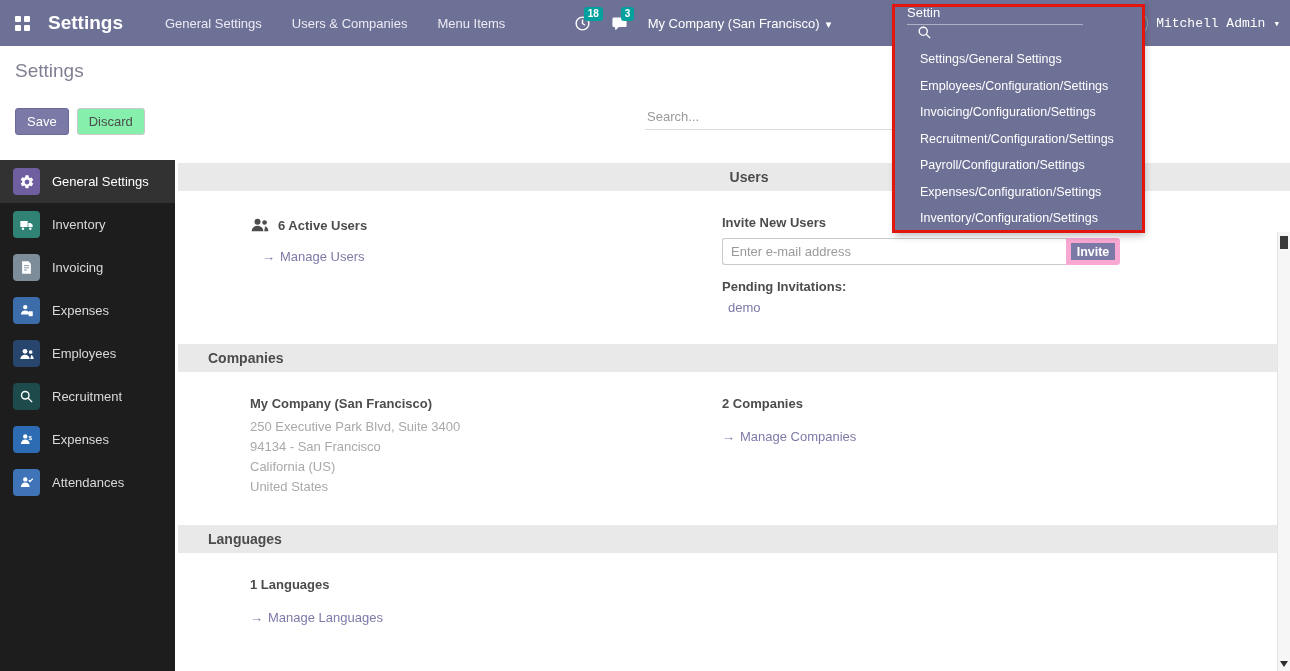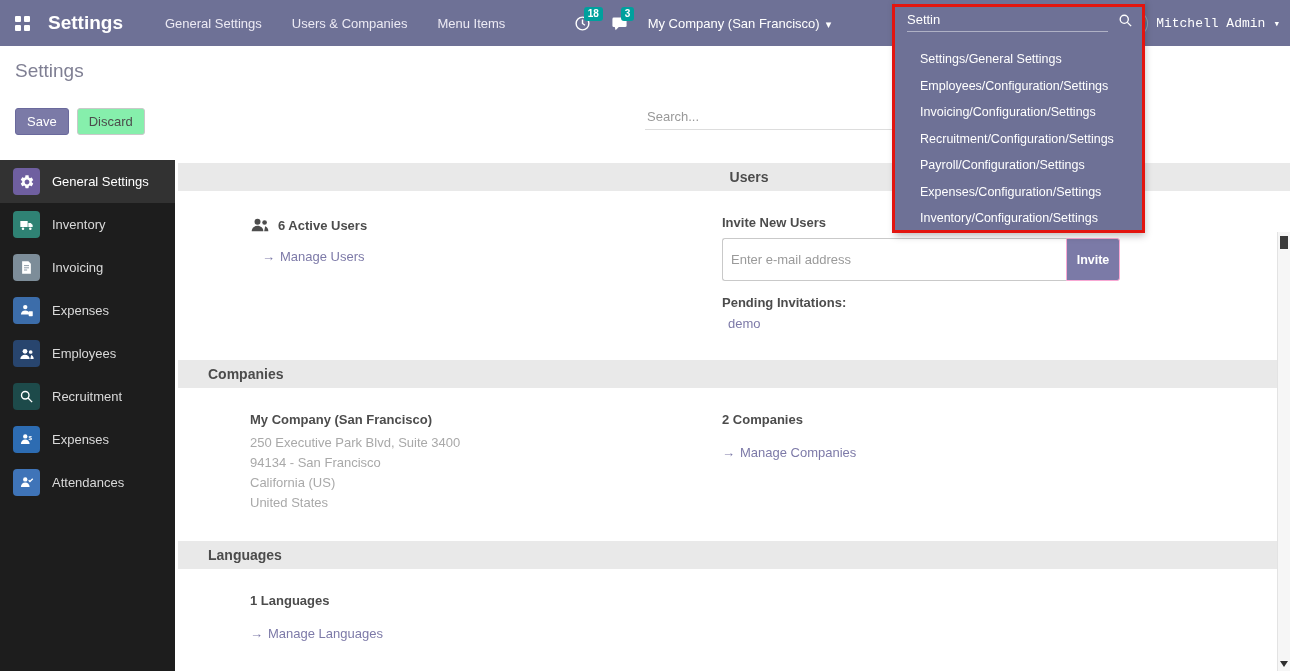--- a/index.html
+++ b/index.html
@@ -60,32 +60,32 @@
   .sb-col1 { width:472px; }
   .sb-col2 { width:400px; }
   .bold-text { font-weight:700; color:#4c4c4c; font-size:13px; }
   .row-icon-text { display:flex; align-items:center; gap:8px; }
   .link { color:var(--link,#7d7aa8); font-size:13px; cursor:pointer; display:inline-flex;
     align-items:center; gap:5px; text-decoration:none; }
   .arrow-icon::before { content:"\2192"; font-weight:700; }
   .indent { margin-left:12px; } .mt12{margin-top:12px;} .mt14{margin-top:14px;} .mt16{margin-top:16px;}
 
   .invite-row { display:flex; margin-top:8px; width:398px; }
-  .email-input { flex:1; height:43px; border:1px solid #c9c9c9; border-right:none; padding:0 8px;
+  .email-input { flex:1; height:27px; border:1px solid #c9c9c9; border-right:none; padding:0 8px;
     font-size:13px; color:#444; border-radius:3px 0 0 3px; outline:none; font-family:"Liberation Sans", sans-serif; }
   .email-input::placeholder { color:#9a9a9a; }
-  .invite-btn { width:54px; background:var(--accent,#7b7aa7); color:#fff; border:1px solid #f9a8d4;
+  .invite-btn { width:54px; background:var(--accent,#7b7aa7); color:#fff; border:5px solid #f9a8d4;
     border-radius:0 3px 3px 0; font-size:12.5px; font-weight:700; cursor:pointer; font-family:"Liberation Sans", sans-serif; }
   .demo-tag { color:var(--link,#7d7aa8); font-size:13px; margin:6px 0 0 6px; display:inline-block; cursor:pointer; }
   .addr { color:#a9a9a9; font-size:13px; line-height:20px; margin-top:6px; }
 
   
   .search-dropdown { position:absolute; left:895px; top:0; width:250px; height:233px;
     background:var(--navbar-bg,#6e7196); z-index:40; box-shadow:0 3px 7px rgba(0,0,0,.25); }
-  .dd-search { height:40px; display:flex; align-items:center; padding:0 12px; }
+  .dd-search { height:40px; display:flex; align-items:flex-start; padding:0 12px;flex-direction:column; }
   .dd-search input { flex:1; background:transparent; border:none; outline:none; color:#fff;
     font-size:13px; border-bottom:1px solid rgba(255,255,255,.45); padding:4px 0; min-width:0;
     font-family:"Liberation Sans", sans-serif; }
   .dd-search .mag { margin-left:10px; flex-shrink:0; }
   .dd-results { padding-top:6px; }
   .dd-item { padding:5px 25px; line-height:16.5px; color:#fff; font-size:12.5px; cursor:pointer; white-space:nowrap; }
   .highlight-box { position:absolute; left:892px; top:4px; width:253px; height:229px;
     border:3px solid var(--highlight-border,#e3150f); z-index:50; pointer-events:none; }
 
   

